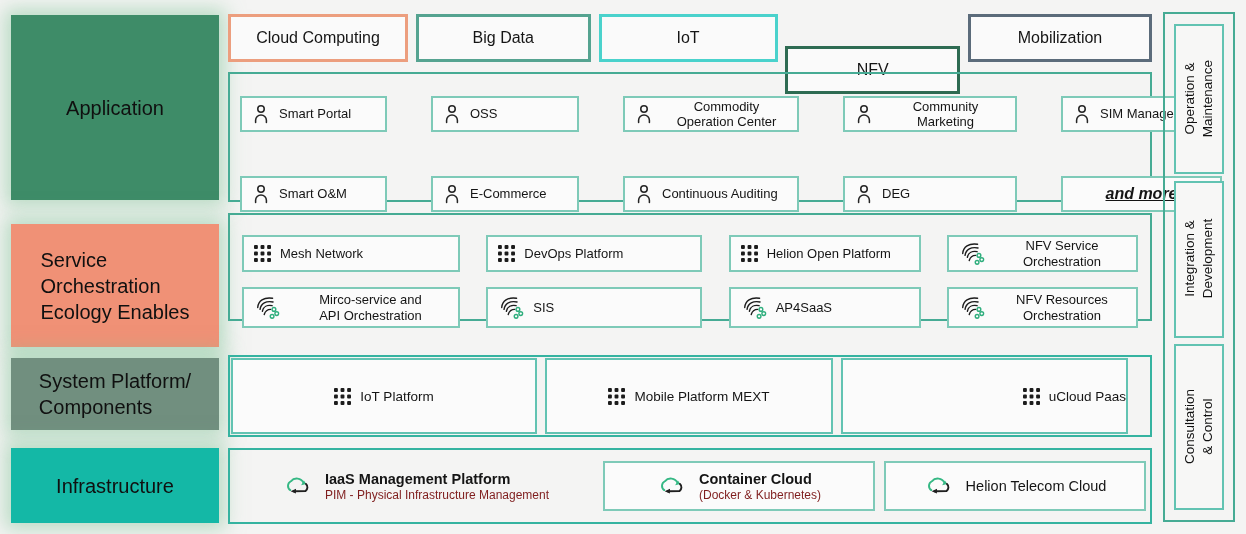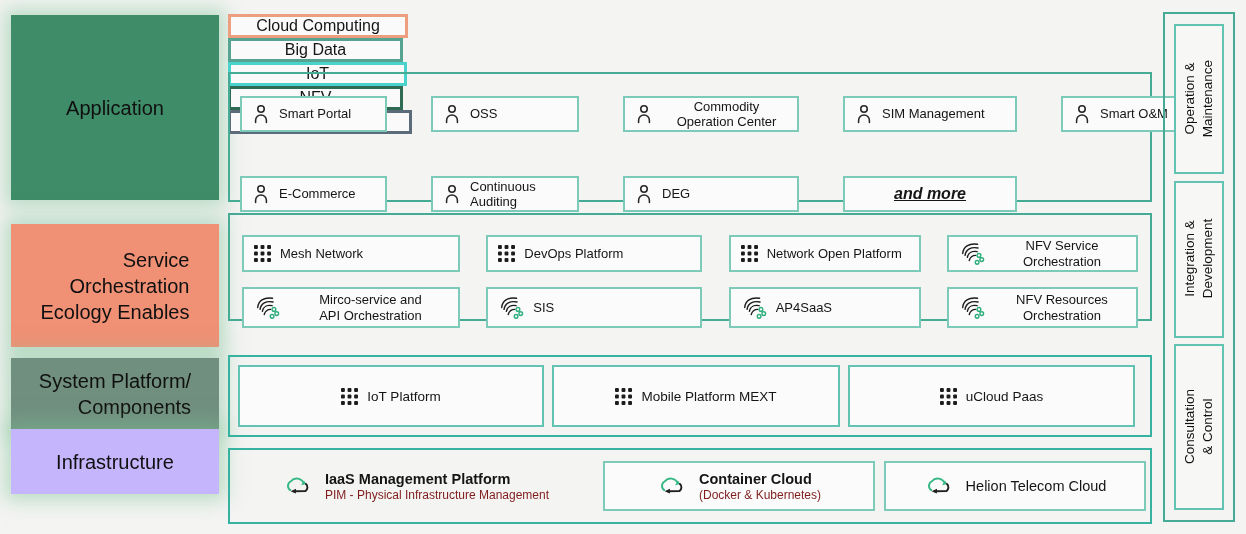--- a/index.html
+++ b/index.html
@@ -9,43 +9,43 @@
     background: #f4f4f3;
     font-family: "Liberation Sans", sans-serif;
     color: #151515;
     overflow: hidden;
   }
   
   #left-rail { position:absolute; left:11px; top:0; width:208px; height:534px; }
   .llabel {
     position:absolute; left:0; width:208px;
     display:flex; align-items:center; justify-content:center;
-    text-align:right; white-space:pre-line;
+    text-align:left; white-space:pre-line;
     font-size:20px; line-height:1.3; color:#101010;
     box-shadow: 0 0 18px 6px rgba(125,195,150,0.50);
   }
   
   #center { position:absolute; left:228px; top:0; width:924px; height:534px; }
-  #tabs-row { position:absolute; top:14px; left:0; width:924px; height:48px; display:flex; justify-content:space-between;flex-direction:column; }
+  #tabs-row { position:absolute; top:14px; left:0; width:924px; height:48px; display:flex; justify-content:space-between; }
   .tab {
     height:48px; background:#fafafa; border:3px solid #888;
     display:flex; align-items:center; justify-content:center;
     font-size:16px;
   }
   .section {
     position:absolute; left:0; width:924px;
     border:2px solid #46ab94; background:transparent;
   }
   #application-section { top:72px;  height:130px; padding:22px 10px 0 10px;
     display:grid; grid-template-columns:147px 148px 176px 174px 161px;
     grid-template-rows:36px 36px; row-gap:11px; justify-content:space-between;gap:44px; }
   #service-section { top:213px; height:108px; padding:20px 12px 12px 12px;
     display:grid; grid-template-columns:218px 216px 192px 191px;
     grid-template-rows:37px 41px; row-gap:15px; justify-content:space-between; }
-  #system-section { top:355px; height:82px; padding:8px; display:flex; gap:8px; border-color:#35b3a0; }
+  #system-section { top:355px; height:82px; padding:1px; display:flex; gap:8px; border-color:#35b3a0; }
   #infrastructure-section { top:448px; height:76px; padding:11px 8px; display:flex; gap:9px; border-color:#35b3a0; }
 
   .box {
     background:#fbfbfb; border:2px solid #7ecab8;
     display:flex; align-items:center; padding-left:10px; gap:9px;
     font-size:13px; line-height:1.18; overflow:hidden;
   }
   .box .lbl { white-space:pre-line; }
   .box.center-text .lbl { flex:1; text-align:center; padding-right:6px; }
   .box.more { justify-content:center; padding-left:0; }
@@ -76,35 +76,35 @@
 </head>
 <body>
 
 <div id="left-rail">
     <div class="llabel" style="top: 15px; height: 185px; background: rgb(62, 140, 104);"><span>Application</span></div>
     <div class="llabel" style="top: 224px; height: 123px; background: rgb(240, 145, 118);"><span>Service
 Orchestration
 Ecology Enables</span></div>
     <div class="llabel" style="top: 358px; height: 72px; background: rgb(113, 143, 127);"><span>System Platform/
 Components</span></div>
-    <div class="llabel" style="top: 429px; height: 65px; background: #c4b5fd;"><span>Infrastructure</span></div>
+    <div class="llabel" style="top: 448px; height: 75px; background: #14b8a6;"><span>Infrastructure</span></div>
   </div>
 
 <div id="center">
   <div id="tabs-row">
       <div class="tab" style="width: 180px; border-color: rgb(236, 158, 126);">
         <span>Cloud Computing</span>
       </div>
       <div class="tab" style="width: 175px; border-color: rgb(85, 163, 144);">
         <span>Big Data</span>
       </div>
       <div class="tab" style="width: 179px; border-color: rgb(74, 210, 204);">
         <span>IoT</span>
       </div>
-      <div class="tab" style="width: 175px; border-color: rgb(46, 107, 82);">
+      <div class="tab" style="width: 175px; border-color: rgb(46, 107, 82); margin-top: 32px;">
         <span>NFV</span>
       </div>
       <div class="tab" style="width: 184px; border-color: rgb(91, 107, 122);">
         <span>Mobilization</span>
       </div>
     </div>
   <div id="application-section" class="section">
       <div class="box">
         <span class="ic">
           <svg width="18" height="20" viewBox="0 0 20 22">
@@ -126,20 +126,30 @@
       <div class="box center-text">
         <span class="ic">
           <svg width="18" height="20" viewBox="0 0 20 22">
             <circle cx="10" cy="5.5" r="3.6" fill="none" stroke="#262626" stroke-width="1.7"></circle>
             <path d="M4 20.5 V18 a6 6 0 0 1 12 0 v2.5" fill="none" stroke="#262626" stroke-width="1.7" stroke-linecap="round"></path>
           </svg>
         </span>
         <span class="lbl">Commodity
 Operation Center</span>
       </div>
+      <div class="box center-text">
+        <span class="ic">
+          <svg width="18" height="20" viewBox="0 0 20 22">
+            <circle cx="10" cy="5.5" r="3.6" fill="none" stroke="#262626" stroke-width="1.7"></circle>
+            <path d="M4 20.5 V18 a6 6 0 0 1 12 0 v2.5" fill="none" stroke="#262626" stroke-width="1.7" stroke-linecap="round"></path>
+          </svg>
+        </span>
+        <span class="lbl">Community
+Marketing</span>
+      </div>
       <div class="box">
         <span class="ic">
           <svg width="18" height="20" viewBox="0 0 20 22">
             <circle cx="10" cy="5.5" r="3.6" fill="none" stroke="#262626" stroke-width="1.7"></circle>
             <path d="M4 20.5 V18 a6 6 0 0 1 12 0 v2.5" fill="none" stroke="#262626" stroke-width="1.7" stroke-linecap="round"></path>
           </svg>
         </span>
         <span class="lbl">SIM Management</span>
       </div>
       <div class="box">
@@ -222,21 +232,21 @@
             <rect x="6.6" y="0" width="3.9" height="3.9" rx="1" fill="#1c1c1c"></rect>
             <rect x="13.2" y="0" width="3.9" height="3.9" rx="1" fill="#1c1c1c"></rect>
             <rect x="0" y="6.6" width="3.9" height="3.9" rx="1" fill="#1c1c1c"></rect>
             <rect x="6.6" y="6.6" width="3.9" height="3.9" rx="1" fill="#1c1c1c"></rect>
             <rect x="13.2" y="6.6" width="3.9" height="3.9" rx="1" fill="#1c1c1c"></rect>
             <rect x="0" y="13.2" width="3.9" height="3.9" rx="1" fill="#1c1c1c"></rect>
             <rect x="6.6" y="13.2" width="3.9" height="3.9" rx="1" fill="#1c1c1c"></rect>
             <rect x="13.2" y="13.2" width="3.9" height="3.9" rx="1" fill="#1c1c1c"></rect>
           </svg>
         </span>
-        <span class="lbl">Network Open Platform</span>
+        <span class="lbl">Helion Open Platform</span>
       </div>
       <div class="box center-text">
         <span class="ic">
           <svg width="26" height="26" viewBox="0 0 28 28">
             <g fill="none" stroke="#1c1c1c" stroke-width="1.5" stroke-linecap="round">
               <path d="M20 3.5 C10.5 2 4.5 6.5 4 13.5"></path>
               <path d="M20.5 7.5 C13 6 7.5 9 6.5 15.5"></path>
               <path d="M19.5 11.5 C14.5 10.5 10 12.5 9 17.5"></path>
               <path d="M18 15.5 C14.5 15.5 12 17.5 11 21"></path>
             </g>
@@ -351,21 +361,21 @@
             <rect x="0" y="6.6" width="3.9" height="3.9" rx="1" fill="#1c1c1c"></rect>
             <rect x="6.6" y="6.6" width="3.9" height="3.9" rx="1" fill="#1c1c1c"></rect>
             <rect x="13.2" y="6.6" width="3.9" height="3.9" rx="1" fill="#1c1c1c"></rect>
             <rect x="0" y="13.2" width="3.9" height="3.9" rx="1" fill="#1c1c1c"></rect>
             <rect x="6.6" y="13.2" width="3.9" height="3.9" rx="1" fill="#1c1c1c"></rect>
             <rect x="13.2" y="13.2" width="3.9" height="3.9" rx="1" fill="#1c1c1c"></rect>
           </svg>
         </span>
         <span>Mobile Platform MEXT</span>
       </div>
-      <div class="sys-box" style="flex: 0 0 287px;">
+      <div class="sys-box" style="flex: 0 0 287px; justify-content: flex-end;">
         <span class="ic">
           <svg width="17" height="17" viewBox="0 0 17.1 17.1">
             <rect x="0" y="0" width="3.9" height="3.9" rx="1" fill="#1c1c1c"></rect>
             <rect x="6.6" y="0" width="3.9" height="3.9" rx="1" fill="#1c1c1c"></rect>
             <rect x="13.2" y="0" width="3.9" height="3.9" rx="1" fill="#1c1c1c"></rect>
             <rect x="0" y="6.6" width="3.9" height="3.9" rx="1" fill="#1c1c1c"></rect>
             <rect x="6.6" y="6.6" width="3.9" height="3.9" rx="1" fill="#1c1c1c"></rect>
             <rect x="13.2" y="6.6" width="3.9" height="3.9" rx="1" fill="#1c1c1c"></rect>
             <rect x="0" y="13.2" width="3.9" height="3.9" rx="1" fill="#1c1c1c"></rect>
             <rect x="6.6" y="13.2" width="3.9" height="3.9" rx="1" fill="#1c1c1c"></rect>

